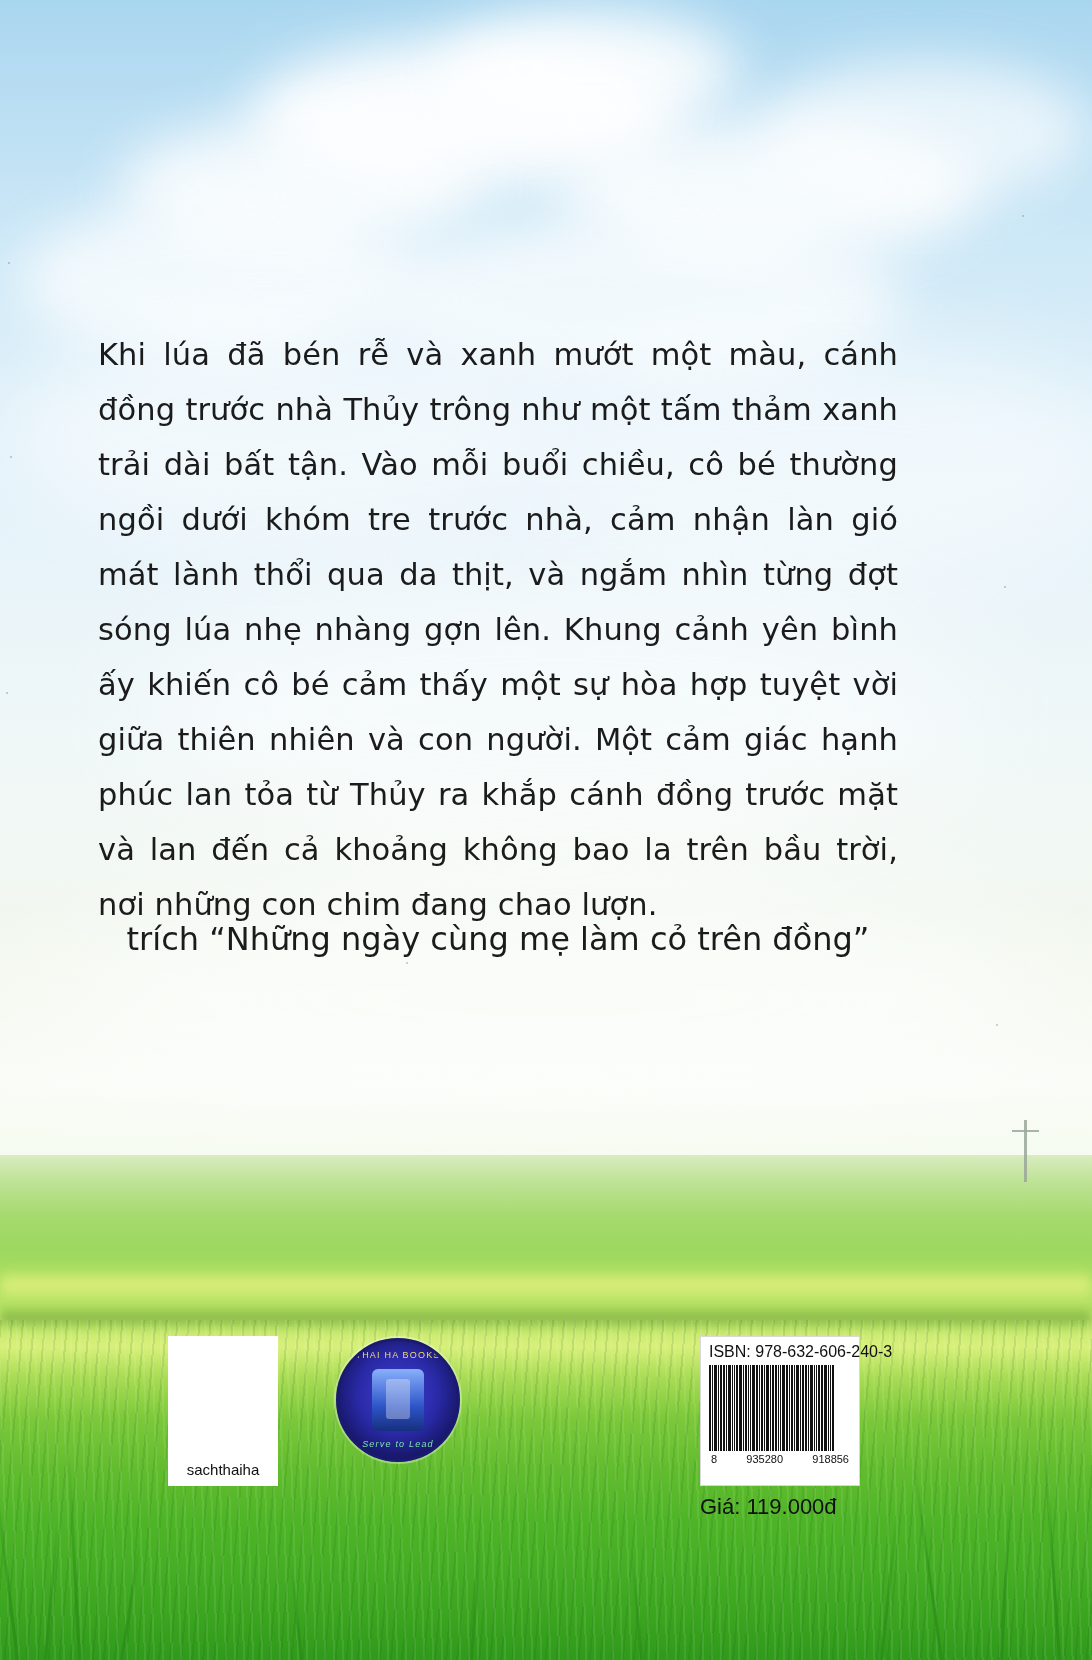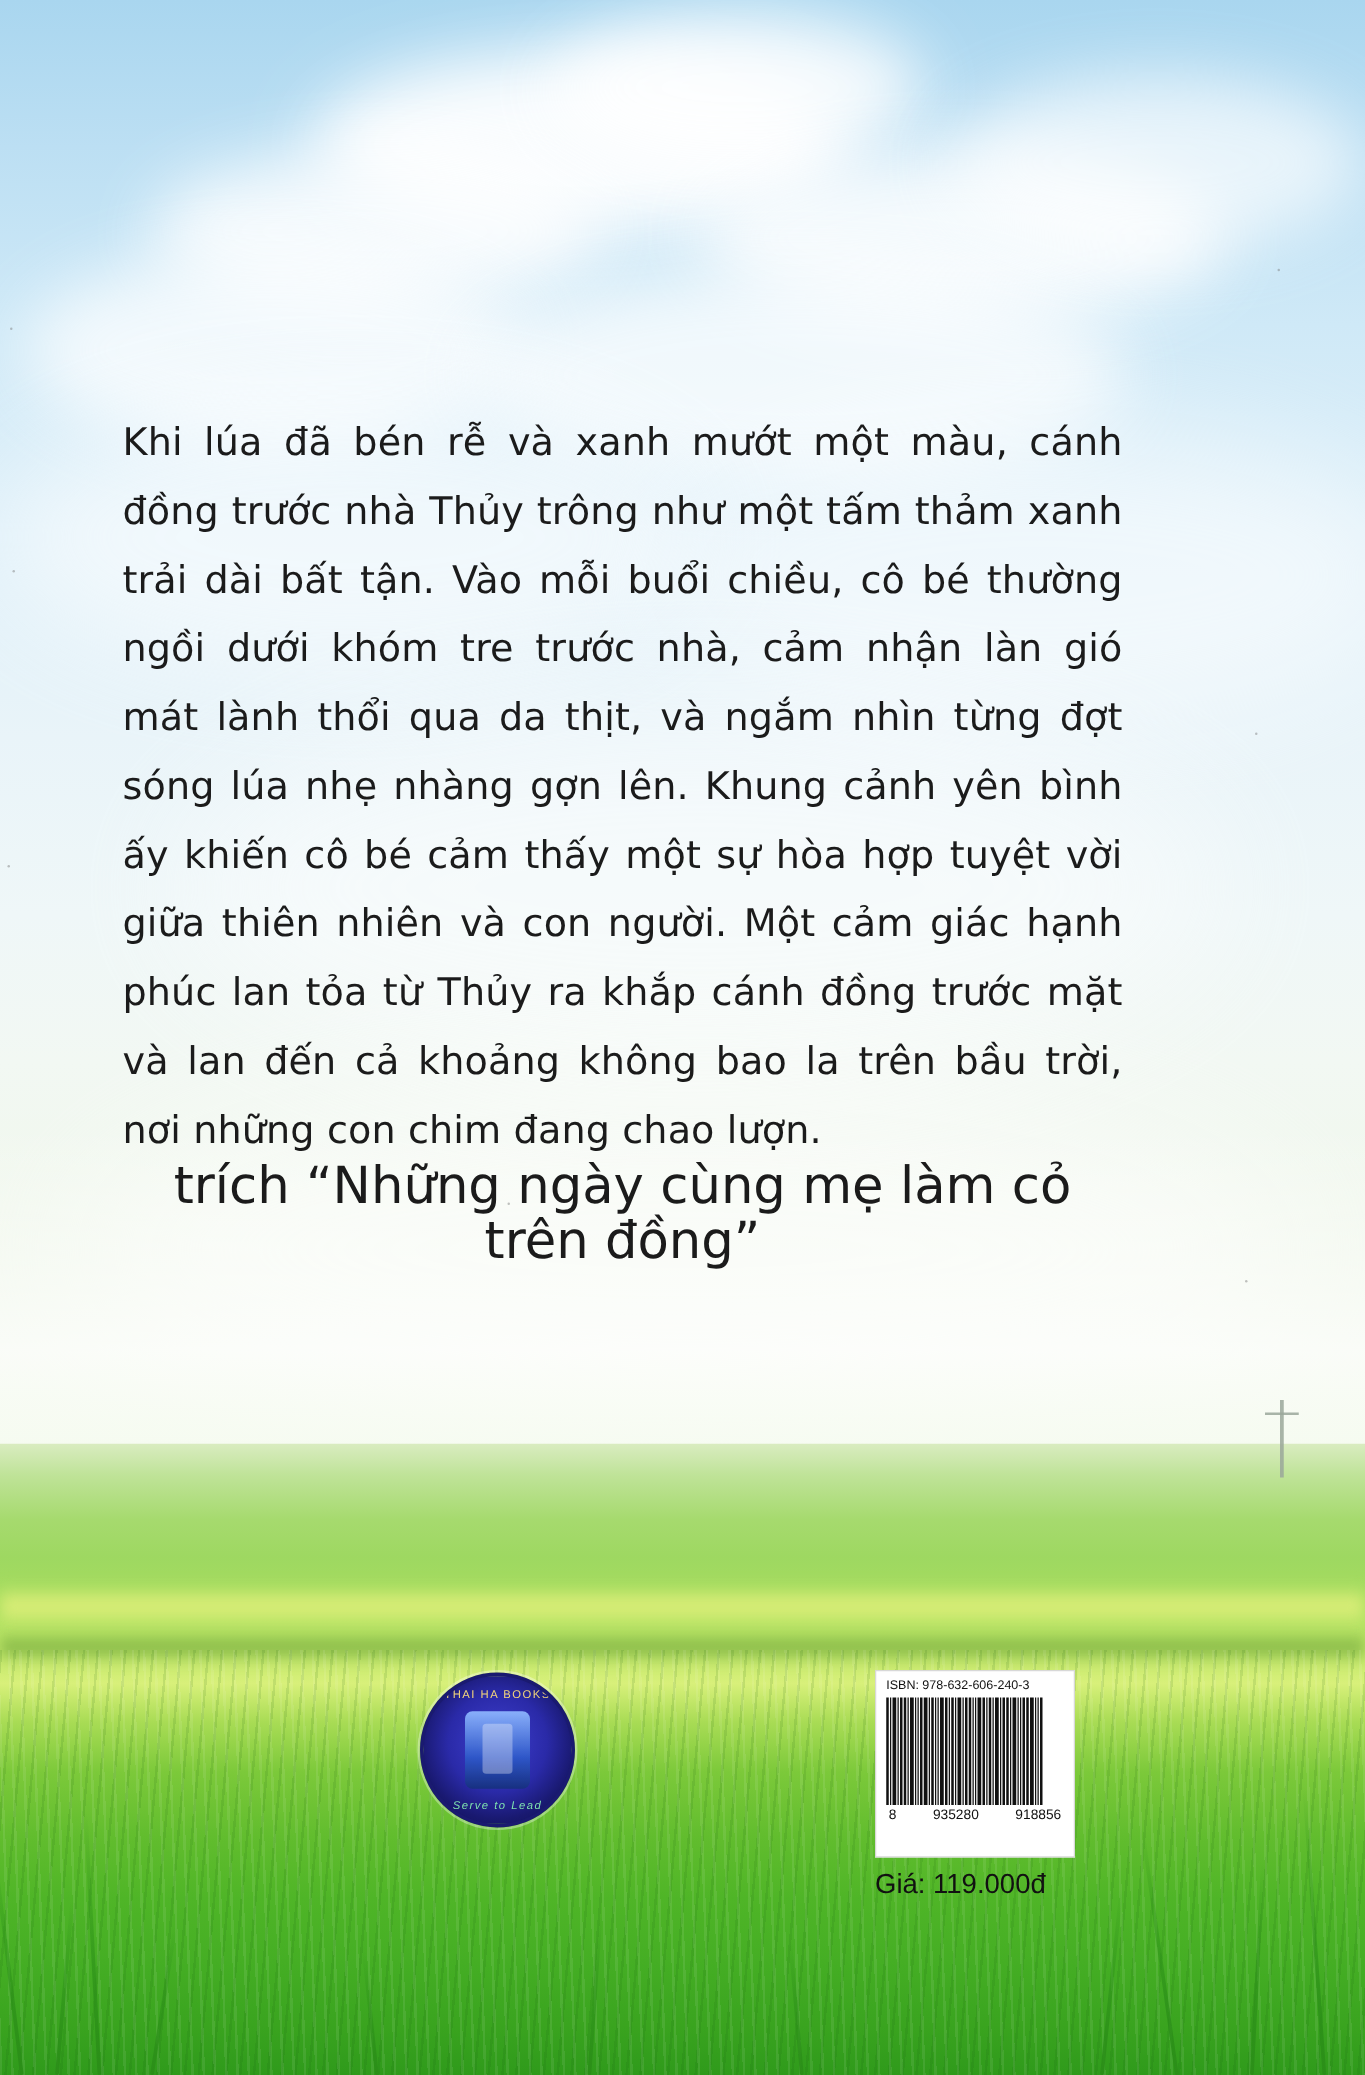--- a/index.html
+++ b/index.html
@@ -151,21 +151,21 @@
     text-align: justify;
     text-justify: inter-word;
   }
   .attrib {
     position: absolute;
     left: 98px;
     top: 885px;
     width: 800px;
     text-align: center;
     color: #1b1b1b;
-    font-size: 41px;
+    font-size: 32px;
     line-height: 44px;
   }
 
   
   .bottom-row {
     position: absolute;
     left: 0;
     top: 1336px;
     width: 1092px;
     height: 220px;
@@ -270,21 +270,21 @@
   .isbn-box {
     position: absolute;
     left: 700px; top: 0px;
     width: 160px; height: 150px;
     background: #ffffff;
     border: 1px solid #d8d8d8;
     box-sizing: border-box;
     padding: 6px 8px;
   }
   .isbn-box .isbn-text {
-    font-size: 10px;
+    font-size: 16px;
     color: #111;
     font-family: "Liberation Sans", sans-serif;
     margin-bottom: 4px;
     white-space: nowrap;
   }
   .barcode {
     position: relative;
     height: 86px;
     margin-top: 4px;
     display: flex;
@@ -366,20 +366,23 @@
   <div class="grass-blade" style="left:880px; height:150px; transform:rotate(6deg);"></div>
   <div class="grass-blade" style="left:940px; height:200px; transform:rotate(-8deg);"></div>
   <div class="grass-blade" style="left:1000px;height:170px; transform:rotate(3deg);"></div>
   <div class="grass-blade" style="left:1058px;height:230px; transform:rotate(-4deg);"></div>
 
   <p class="blurb">Khi lúa đã bén rễ và xanh mướt một màu, cánh đồng trước nhà Thủy trông như một tấm thảm xanh trải dài bất tận. Vào mỗi buổi chiều, cô bé thường ngồi dưới khóm tre trước nhà, cảm nhận làn gió mát lành thổi qua da thịt, và ngắm nhìn từng đợt sóng lúa nhẹ nhàng gợn lên. Khung cảnh yên bình ấy khiến cô bé cảm thấy một sự hòa hợp tuyệt vời giữa thiên nhiên và con người. Một cảm giác hạnh phúc lan tỏa từ Thủy ra khắp cánh đồng trước mặt và lan đến cả khoảng không bao la trên bầu trời, nơi những con chim đang chao lượn.</p>
   <p class="attrib">trích “Những ngày cùng mẹ làm cỏ trên đồng”</p>
 
   <div class="bottom-row">
 
+    <div class="sachthaiha">
+      <span>sachthaiha</span>
+    </div>
 
     <div class="seal">
       <div class="seal-top">THAI HA BOOKS</div>
       <div class="seal-core"></div>
       <div class="seal-bottom">Serve to Lead</div>
     </div>
 
 
     <div class="isbn-box">
       <div class="isbn-text">ISBN: 978-632-606-240-3</div>

